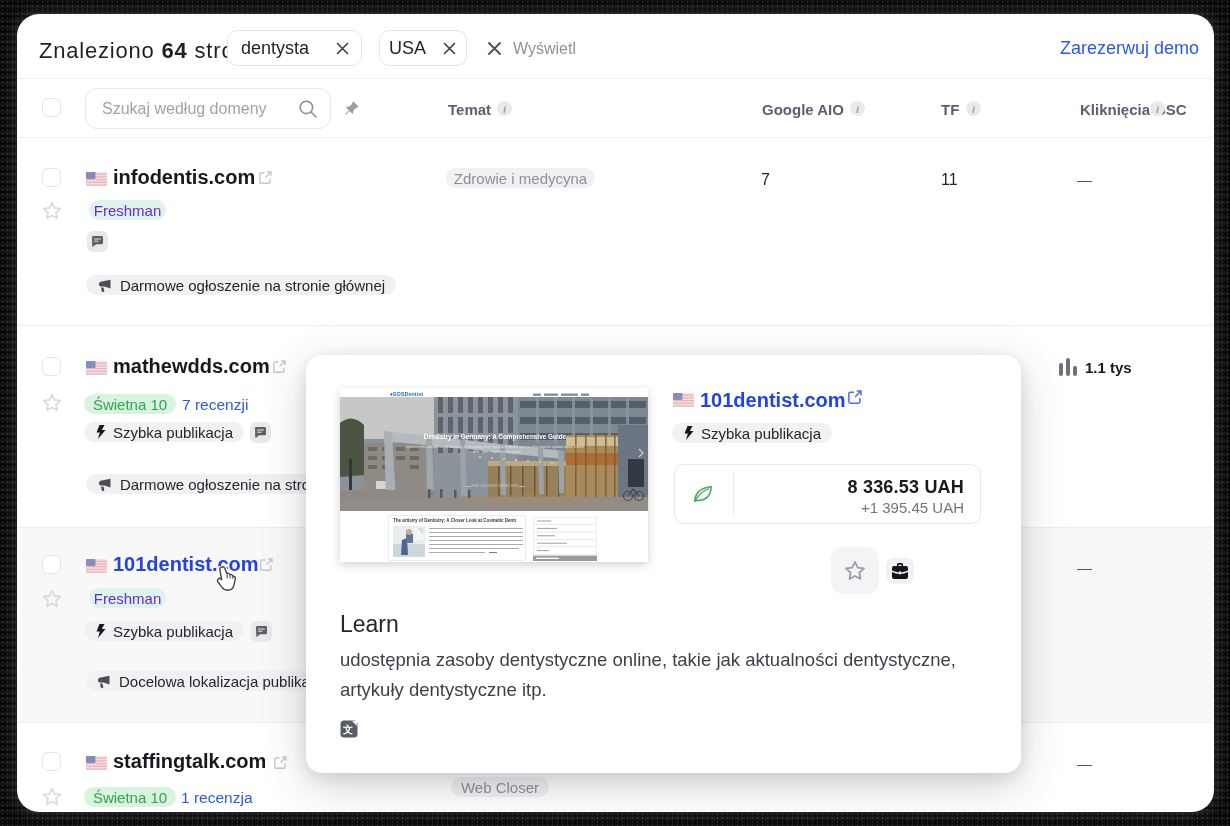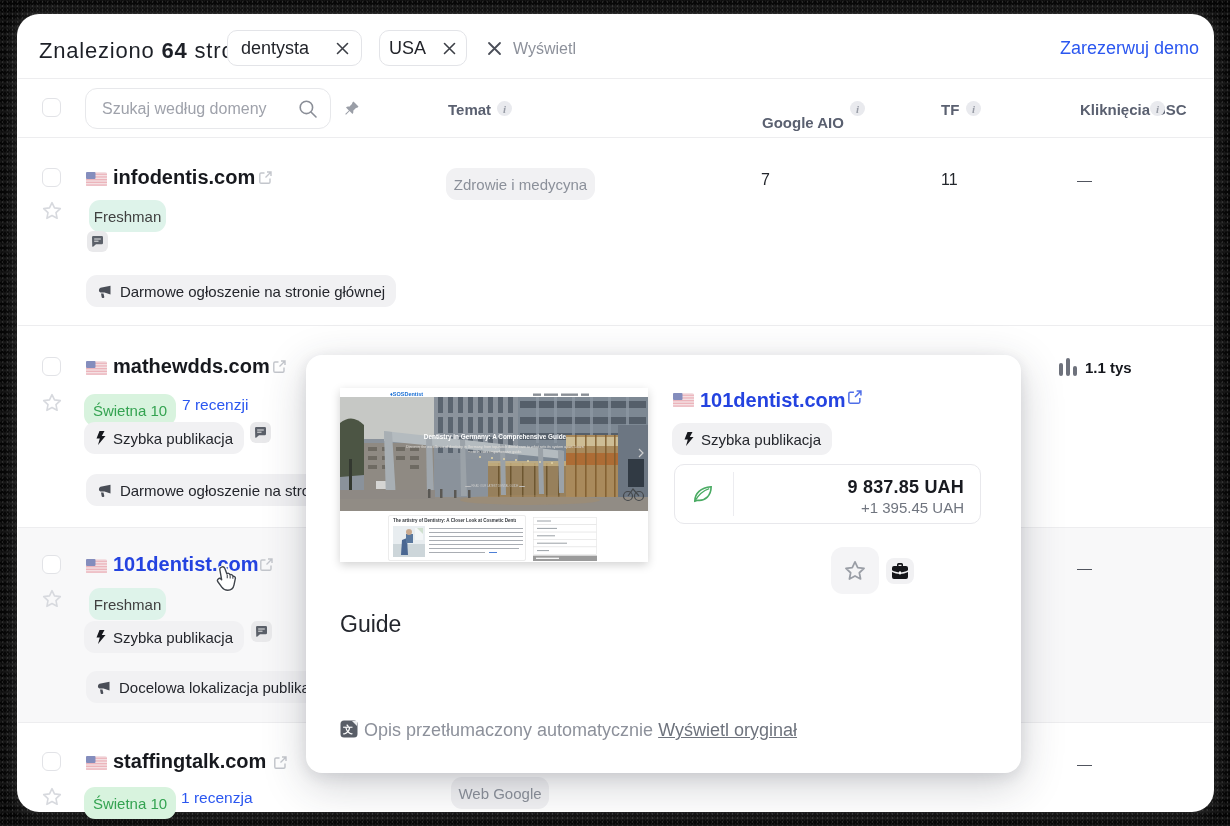--- a/index.html
+++ b/index.html
@@ -14,24 +14,24 @@
   .abs { position:absolute; }
   .sep { position:absolute; left:18px; width:1195px; height:1px; background:#ededef; }
   .chip { position:absolute; height:36px; border:1px solid #e3e4e8; border-radius:10px;
           background:#fff; display:flex; align-items:center; font-size:18px; color:#23252b; }
   .hlabel { position:absolute; font-size:15px; font-weight:bold; color:#5a6070; }
   .icircle { position:absolute; width:15px; height:15px; border-radius:50%; background:#e9eaee;
              color:#989ca6; font-size:11px; font-style:italic; font-weight:bold;
              display:flex; align-items:center; justify-content:center; font-family:"Liberation Serif",serif; }
   .cb { position:absolute; width:19px; height:19px; border:1.5px solid #e2e3e7; border-radius:6px; background:#fff; }
   .domain { position:absolute; font-size:20px; font-weight:bold; color:#17191e; white-space:nowrap; }
-  .tag { position:absolute; height:32px; border-radius:11px; background:#f1f1f3;
+  .tag { position:absolute; height:20px; border-radius:11px; background:#f1f1f3;
          display:flex; align-items:center; justify-content:center; font-size:15px; color:#24262c; padding:0 10px; white-space:nowrap; }
   .tagmut { color:#8b909a; }
-  .tagteal { background:#def3ea; color:#404040; }
+  .tagteal { background:#def3ea; color:#6d28d9; }
   .taggreen { background:#d8f3de; color:#34a351; }
   .bluelink { position:absolute; font-size:15.5px; color:#2b57f0; white-space:nowrap; }
   .num { position:absolute; font-size:16px; color:#23262c; }
   .dash { position:absolute; font-size:15px; color:#51555f; }
   .cicon { position:absolute; width:21px; height:21px; border-radius:6px; background:#e9e9eb;
            display:flex; align-items:center; justify-content:center; }
 </style>
 </head>
 <body>
 <div id="page">
@@ -61,21 +61,21 @@
     <svg style="margin-left:auto;" width="20" height="20" viewBox="0 0 20 20" fill="none">
         <circle cx="8.4" cy="8.4" r="6.2" stroke="#8a8e97" stroke-width="1.6"></circle>
         <path d="M13.2 13.2 L18 18" stroke="#8a8e97" stroke-width="1.6" stroke-linecap="round"></path>
       </svg>
   </div>
   <svg class="abs" style="left:344px; top:100px;" width="16" height="17" viewBox="0 0 16 17" fill="#9a9ea7">
       <path d="M9.5 1.5 L14.5 6.5 L13 8 L12.2 7.8 L9.2 10.8 C9.6 12 9.3 13.2 8.5 14 L5.6 11.1 L2 14.8 L1.2 14 L4.9 10.4 L2 7.5 C2.8 6.7 4 6.4 5.2 6.8 L8.2 3.8 L8 3 Z"></path>
     </svg>
   <div class="hlabel" style="left:448px; top:101px;">Temat</div>
     <div class="icircle" style="left:497px; top:101px;">i</div>
-  <div class="hlabel" style="left:762px; top:114px;">Google AIO</div>
+  <div class="hlabel" style="left:762px; top:101px;">Google AIO</div>
     <div class="icircle" style="left:850px; top:101px;">i</div>
   <div class="hlabel" style="left:941px; top:101px;">TF</div>
     <div class="icircle" style="left:966px; top:101px;">i</div>
   <div class="hlabel" style="left:1038px; top:101px;margin-left:42px;">Kliknięcia GSC</div>
     <div class="icircle" style="left:1150px; top:101px;">i</div>
   <div class="sep" style="top:137px;"></div>
 
   <div class="abs" style="left:18px; top:528px; width:1195px; height:194px; background:#f8f8f9;"></div>
 
   <div class="cb" style="left:42px; top:168px;"></div>
@@ -220,21 +220,21 @@
       </g>
       <rect width="9.5" height="7" rx="1" fill="#848dbd"></rect>
     </svg>
   <div class="domain" style="left:113px; top:750px;">staffingtalk.com</div>
   <svg class="abs" style="left:274px; top:756px;" width="13" height="13" viewBox="0 0 13 13" fill="none" stroke="#c3c6cc" stroke-width="1.4">
       <path d="M11 7.5 V11 a1.2 1.2 0 0 1 -1.2 1.2 H2 A1.2 1.2 0 0 1 0.8 11 V3.2 A1.2 1.2 0 0 1 2 2 H5.5"></path>
       <path d="M8 1 H12 V5 M12 1 L6.5 6.5"></path>
     </svg>
   <div class="tag taggreen" style="left:84px; top:787px; width:92px;">Świetna 10</div>
   <div class="bluelink" style="left:181px; top:789px;">1 recenzja</div>
-  <div class="tag tagmut" style="left:451px; top:777px; width:98px;">Web Google</div>
+  <div class="tag tagmut" style="left:451px; top:777px; width:98px;">Web Closer</div>
   <div class="dash" style="left:1077px; top:755px;">—</div>
 
   <div class="abs" style="left:306px; top:355px; width:715px; height:418px; background:#fff; border-radius:16px; box-shadow:0 12px 44px rgba(40,44,60,0.22), 0 4px 14px rgba(40,44,60,0.10); z-index:4;"></div>
 
   <div class="abs" style="left:340px; top:388px; width:308px; height:174px; background:#fff; z-index:6; box-shadow:0 3px 9px rgba(0,0,0,0.18);">
     <div class="abs" style="left:50px; top:3px; font-size:5.5px; font-weight:bold; color:#1a6fd4;">♦SOSDentist</div>
     <svg class="abs" style="left:193px; top:5px;" width="64" height="4" viewBox="0 0 64 4">
         <g fill="#8a8f96">
           <rect x="0" y="0.5" width="8" height="2.4"></rect>
           <rect x="11" y="0.5" width="14" height="2.4"></rect>
@@ -410,37 +410,37 @@
   <div class="tag" style="left:672px; top:423px; width:160px; z-index:6;"><svg style="margin-right:7px;" width="11" height="14" viewBox="0 0 11 14" fill="#17191e">
         <path d="M4.5 0 H9.5 L6.8 5 H10.5 L3 14 L4.8 7.5 H1.5 Z"></path>
       </svg>Szybka publikacja</div>
 
   <div class="abs" style="left:674px; top:464px; width:307px; height:60px; border:1px solid #e8e8ec; border-radius:10px; z-index:6;"></div>
   <svg class="abs" style="left:691px; top:482px; z-index:6;" width="23" height="23" viewBox="0 0 24 24" fill="none">
       <path d="M4 20 C4 12 10 6 21 5 C21 14 15 20 7 19 Z" fill="none" stroke="#4aab63" stroke-width="1.7"></path>
       <path d="M4 20 C8 13 13 9 19 7" stroke="#4aab63" stroke-width="1.4"></path>
     </svg>
   <div class="abs" style="left:733px; top:472px; width:1px; height:44px; background:#ececf0; z-index:6;"></div>
-  <div class="abs" style="right:266px; top:477px; font-size:18px; font-weight:bold; color:#181a20; z-index:6; letter-spacing:0.2px;">9 837.85 UAH</div>
+  <div class="abs" style="right:266px; top:477px; font-size:18px; font-weight:bold; color:#181a20; z-index:6; letter-spacing:0.2px;">8 336.53 UAH</div>
   <div class="abs" style="right:266px; top:499px; font-size:15px; color:#70757f; z-index:6;">+1 395.45 UAH</div>
 
   <div class="abs" style="left:831px; top:547px; width:48px; height:47px; background:#f4f4f6; border-radius:12px; display:flex; align-items:center; justify-content:center; z-index:6;">
     <svg width="24" height="24" viewBox="0 0 22 22" fill="none">
         <path d="M11 2.6 L13.5 7.9 L19.3 8.6 L15 12.6 L16.1 18.3 L11 15.5 L5.9 18.3 L7 12.6 L2.7 8.6 L8.5 7.9 Z" stroke="#9a9ea6" stroke-width="1.6" stroke-linejoin="round"></path>
       </svg>
   </div>
   <div class="abs" style="left:886px; top:558px; width:28px; height:26px; border-radius:8px; background:#f1f1f3; display:flex; align-items:center; justify-content:center; z-index:6;">
     <svg width="20" height="19" viewBox="0 0 20 19" fill="#141519">
         <path d="M7 2.5 A1.5 1.5 0 0 1 8.5 1 H11.5 A1.5 1.5 0 0 1 13 2.5 V4 H11.5 V2.7 H8.5 V4 H7 Z"></path>
         <path d="M2 6 A2 2 0 0 1 4 4 H16 A2 2 0 0 1 18 6 V8.2 C15.6 9.6 12.9 10.4 10 10.4 C7.1 10.4 4.4 9.6 2 8.2 Z"></path>
         <path d="M2 10 C4.5 11.3 7.2 12 10 12 C12.8 12 15.5 11.3 18 10 V15 A2 2 0 0 1 16 17 H4 A2 2 0 0 1 2 15 Z"></path>
         <rect x="9" y="9.2" width="2" height="3.4" rx="0.8" fill="#fff"></rect>
       </svg>
   </div>
 
-  <div class="abs" style="left:340px; top:611px; font-size:23px; color:#23262d; z-index:6;">Guide</div>
+  <div class="abs" style="left:340px; top:611px; font-size:23px; color:#23262d; z-index:6;">Learn</div>
+  <div class="abs" style="left:340px; top:645px; width:640px; font-size:18.5px; color:#3d4149; line-height:30px; z-index:6;">udostępnia zasoby dentystyczne online, takie jak aktualności dentystyczne, artykuły dentystyczne itp.</div>
   <svg class="abs" style="left:340px; top:720px; z-index:6;" width="18" height="18" viewBox="0 0 18 18">
       <rect x="0.5" y="0.5" width="17" height="17" rx="3.5" fill="#585d66"></rect>
       <path d="M12 1 L17 6 V1 Z" fill="#fff" opacity="0.9"></path>
       <text x="8" y="13" text-anchor="middle" font-size="10" font-weight="bold" fill="#fff" font-family="Liberation Sans,sans-serif">文</text>
     </svg>
-  <div class="abs" style="left:364px; top:720px; font-size:18px; color:#8d919b; z-index:6;">Opis przetłumaczony automatycznie <span style="color:#6e737d; text-decoration:underline;">Wyświetl oryginał</span></div>
 </div>
 
 </body></html>

